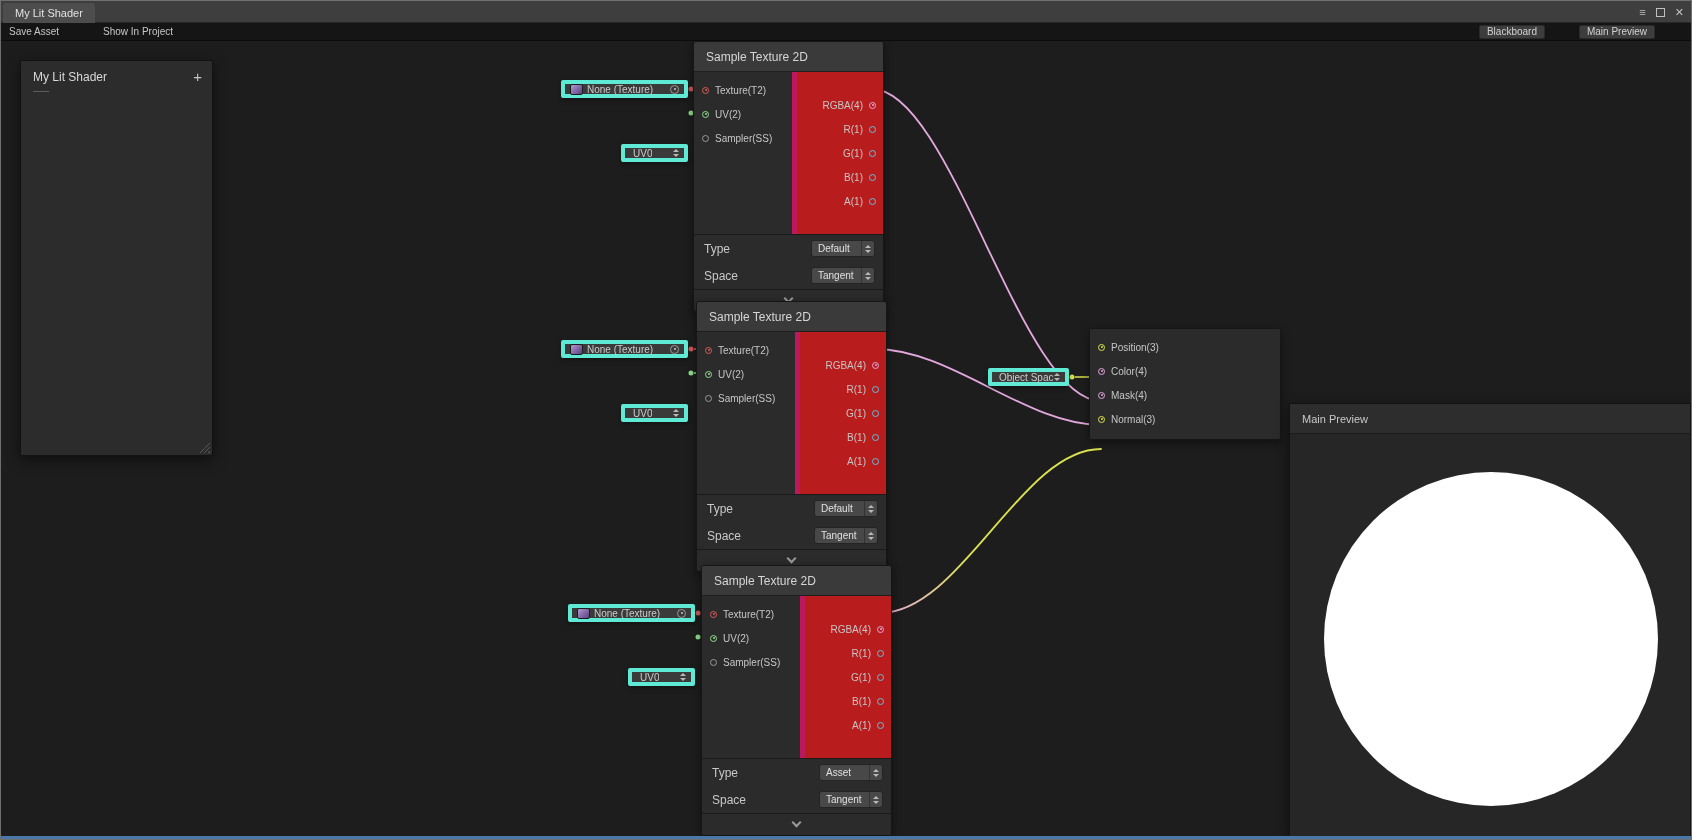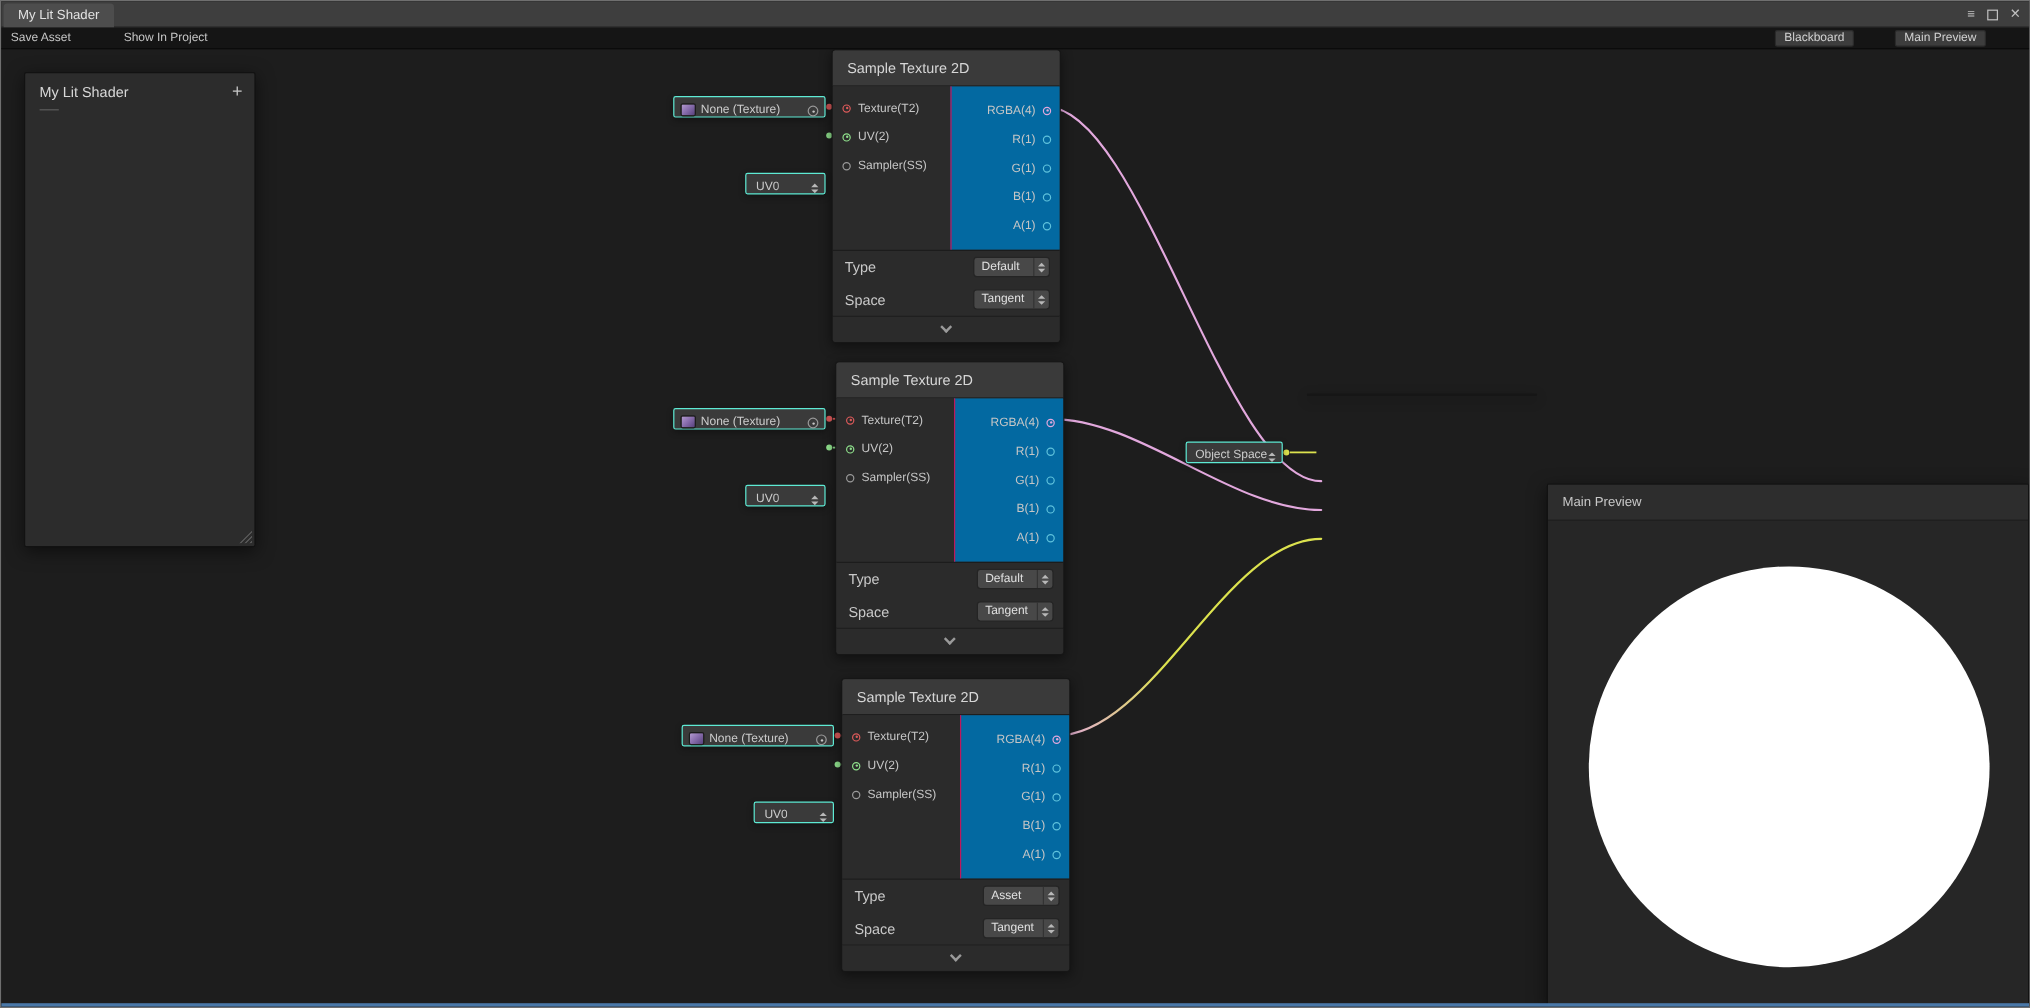--- a/index.html
+++ b/index.html
@@ -38,21 +38,21 @@
   .conn.cv2 line{stroke:var(--c-v2);} .conn.cv2 circle{fill:var(--c-v2);}
   .conn.cv3 line{stroke:var(--c-v3);} .conn.cv3 circle{fill:var(--c-v3);}
 
   
   .node{position:absolute;width:191px;background:#2b2b2b;border:1px solid #161616;border-radius:3px;
         box-shadow:0 3px 10px rgba(0,0,0,.45);z-index:2;}
   .node-header{height:30px;background:#3a3a3a;border-bottom:1px solid #1e1e1e;border-radius:2px 2px 0 0;
                font-size:12px;color:#d6d6d6;line-height:30px;padding-left:12px;white-space:nowrap;overflow:hidden;}
   .node-body{display:flex;}
   .col-in{width:98px;background:#2b2b2b;padding-top:6px;}
-  .col-out{flex:1;background:#0369a1;border-left:1px solid #be185d;padding:8px 0;}
+  .col-out{flex:1;background:#b91c1c;border-left:5px solid #be185d;padding:21px 0;}
   .prow{display:flex;align-items:center;height:24px;padding-left:8px;gap:6px;}
   .prow.out{padding-left:0;padding-right:7px;justify-content:flex-end;}
   .plbl{font-size:10px;color:#c6c6c6;white-space:nowrap;}
   .port{--pc:#999;position:relative;width:7px;height:7px;border:1px solid var(--pc);border-radius:50%;flex:0 0 auto;background:transparent;}
   .port.connected::after{content:"";position:absolute;inset:1.5px;border-radius:50%;background:var(--pc);}
   .node-ctrls{border-top:1px solid #1a1a1a;background:#2b2b2b;}
   .crow{height:27px;display:flex;align-items:center;padding:0 8px 0 10px;}
   .clbl{font-size:12px;color:#c8c8c8;flex:1;white-space:nowrap;}
   .dropdown{width:64px;height:17px;background:#484848;border:1px solid #242424;border-radius:3px;
             display:flex;align-items:center;font-size:10px;color:#e0e0e0;}
@@ -62,22 +62,22 @@
   .spin i{display:block;width:0;height:0;border-left:3px solid transparent;border-right:3px solid transparent;}
   .spin .up{border-bottom:3px solid #b8b8b8;}
   .spin .dn{border-top:3px solid #b8b8b8;}
   .node-collapse{height:22px;border-top:1px solid #1a1a1a;background:#2b2b2b;display:flex;align-items:center;justify-content:center;border-radius:0 0 2px 2px;}
   .chev{display:inline-block;width:7px;height:7px;border-right:2px solid #9a9a9a;border-bottom:2px solid #9a9a9a;transform:rotate(45deg);margin-top:-4px;}
   .master-node{width:192px;}
   .col-master{padding:6px 0 8px 0;background:#2b2b2b;border-radius:0 0 2px 2px;}
   .master-node .node-header{height:31px;line-height:31px;}
 
   
-  .pill{position:absolute;height:18px;background:#3a3a3a;border:1px solid #5eead4;border-radius:2px;
-        display:flex;align-items:flex-end;z-index:2;font-size:10px;color:#cccccc;box-shadow:0 2px 5px rgba(0,0,0,.35);}
+  .pill{position:absolute;height:18px;background:#3a3a3a;border:4px solid #5eead4;border-radius:2px;
+        display:flex;align-items:center;z-index:2;font-size:10px;color:#cccccc;box-shadow:0 2px 5px rgba(0,0,0,.35);}
   .tex-pill{width:127px;padding:0 5px;gap:4px;}
   .uv-pill{width:67px;padding:0 5px 0 8px;justify-content:space-between;margin-top:40px;}
   .space-pill{width:81px;padding:0 5px 0 7px;justify-content:space-between;}
   .pill-txt{white-space:nowrap;overflow:hidden;}
   .tex-thumb{width:13px;height:11px;border-radius:2px;flex:0 0 auto;border:1px solid #1c1c1c;
              background:linear-gradient(135deg,#b39ad0 0%,#8a6fae 45%,#56407c 100%);}
   .obj-pick{position:relative;width:9px;height:9px;border:1px solid #9a9a9a;border-radius:50%;flex:0 0 auto;margin-left:auto;}
   .obj-pick::after{content:"";position:absolute;left:2.5px;top:2.5px;width:2px;height:2px;border-radius:50%;background:#c8c8c8;}
 
   
@@ -406,20 +406,38 @@
     </div>
     <div class="pill uv-pill" style="left:627px;top:587px;">
       <span class="pill-txt">UV0</span>
       <span class="spin">
           <i class="up"></i>
           <i class="dn"></i>
         </span>
     </div>
 
     <div class="node master-node" style="left:1088px;top:287px;">
+      <div class="col-master">
+        <div class="prow">
+            <span class="port connected" style="--pc: #DCE24E;"></span>
+            <span class="plbl">Position(3)</span>
+          </div>
+        <div class="prow">
+            <span class="port connected" style="--pc: #E2A8DD;"></span>
+            <span class="plbl">Color(4)</span>
+          </div>
+        <div class="prow">
+            <span class="port connected" style="--pc: #E2A8DD;"></span>
+            <span class="plbl">Mask(4)</span>
+          </div>
+        <div class="prow">
+            <span class="port connected" style="--pc: #DCE24E;"></span>
+            <span class="plbl">Normal(3)</span>
+          </div>
+      </div>
     </div>
 
     <div class="pill space-pill" style="left:987px;top:327px;">
       <span class="pill-txt">Object Space</span>
       <span class="spin">
           <i class="up"></i>
           <i class="dn"></i>
         </span>
     </div>
 

